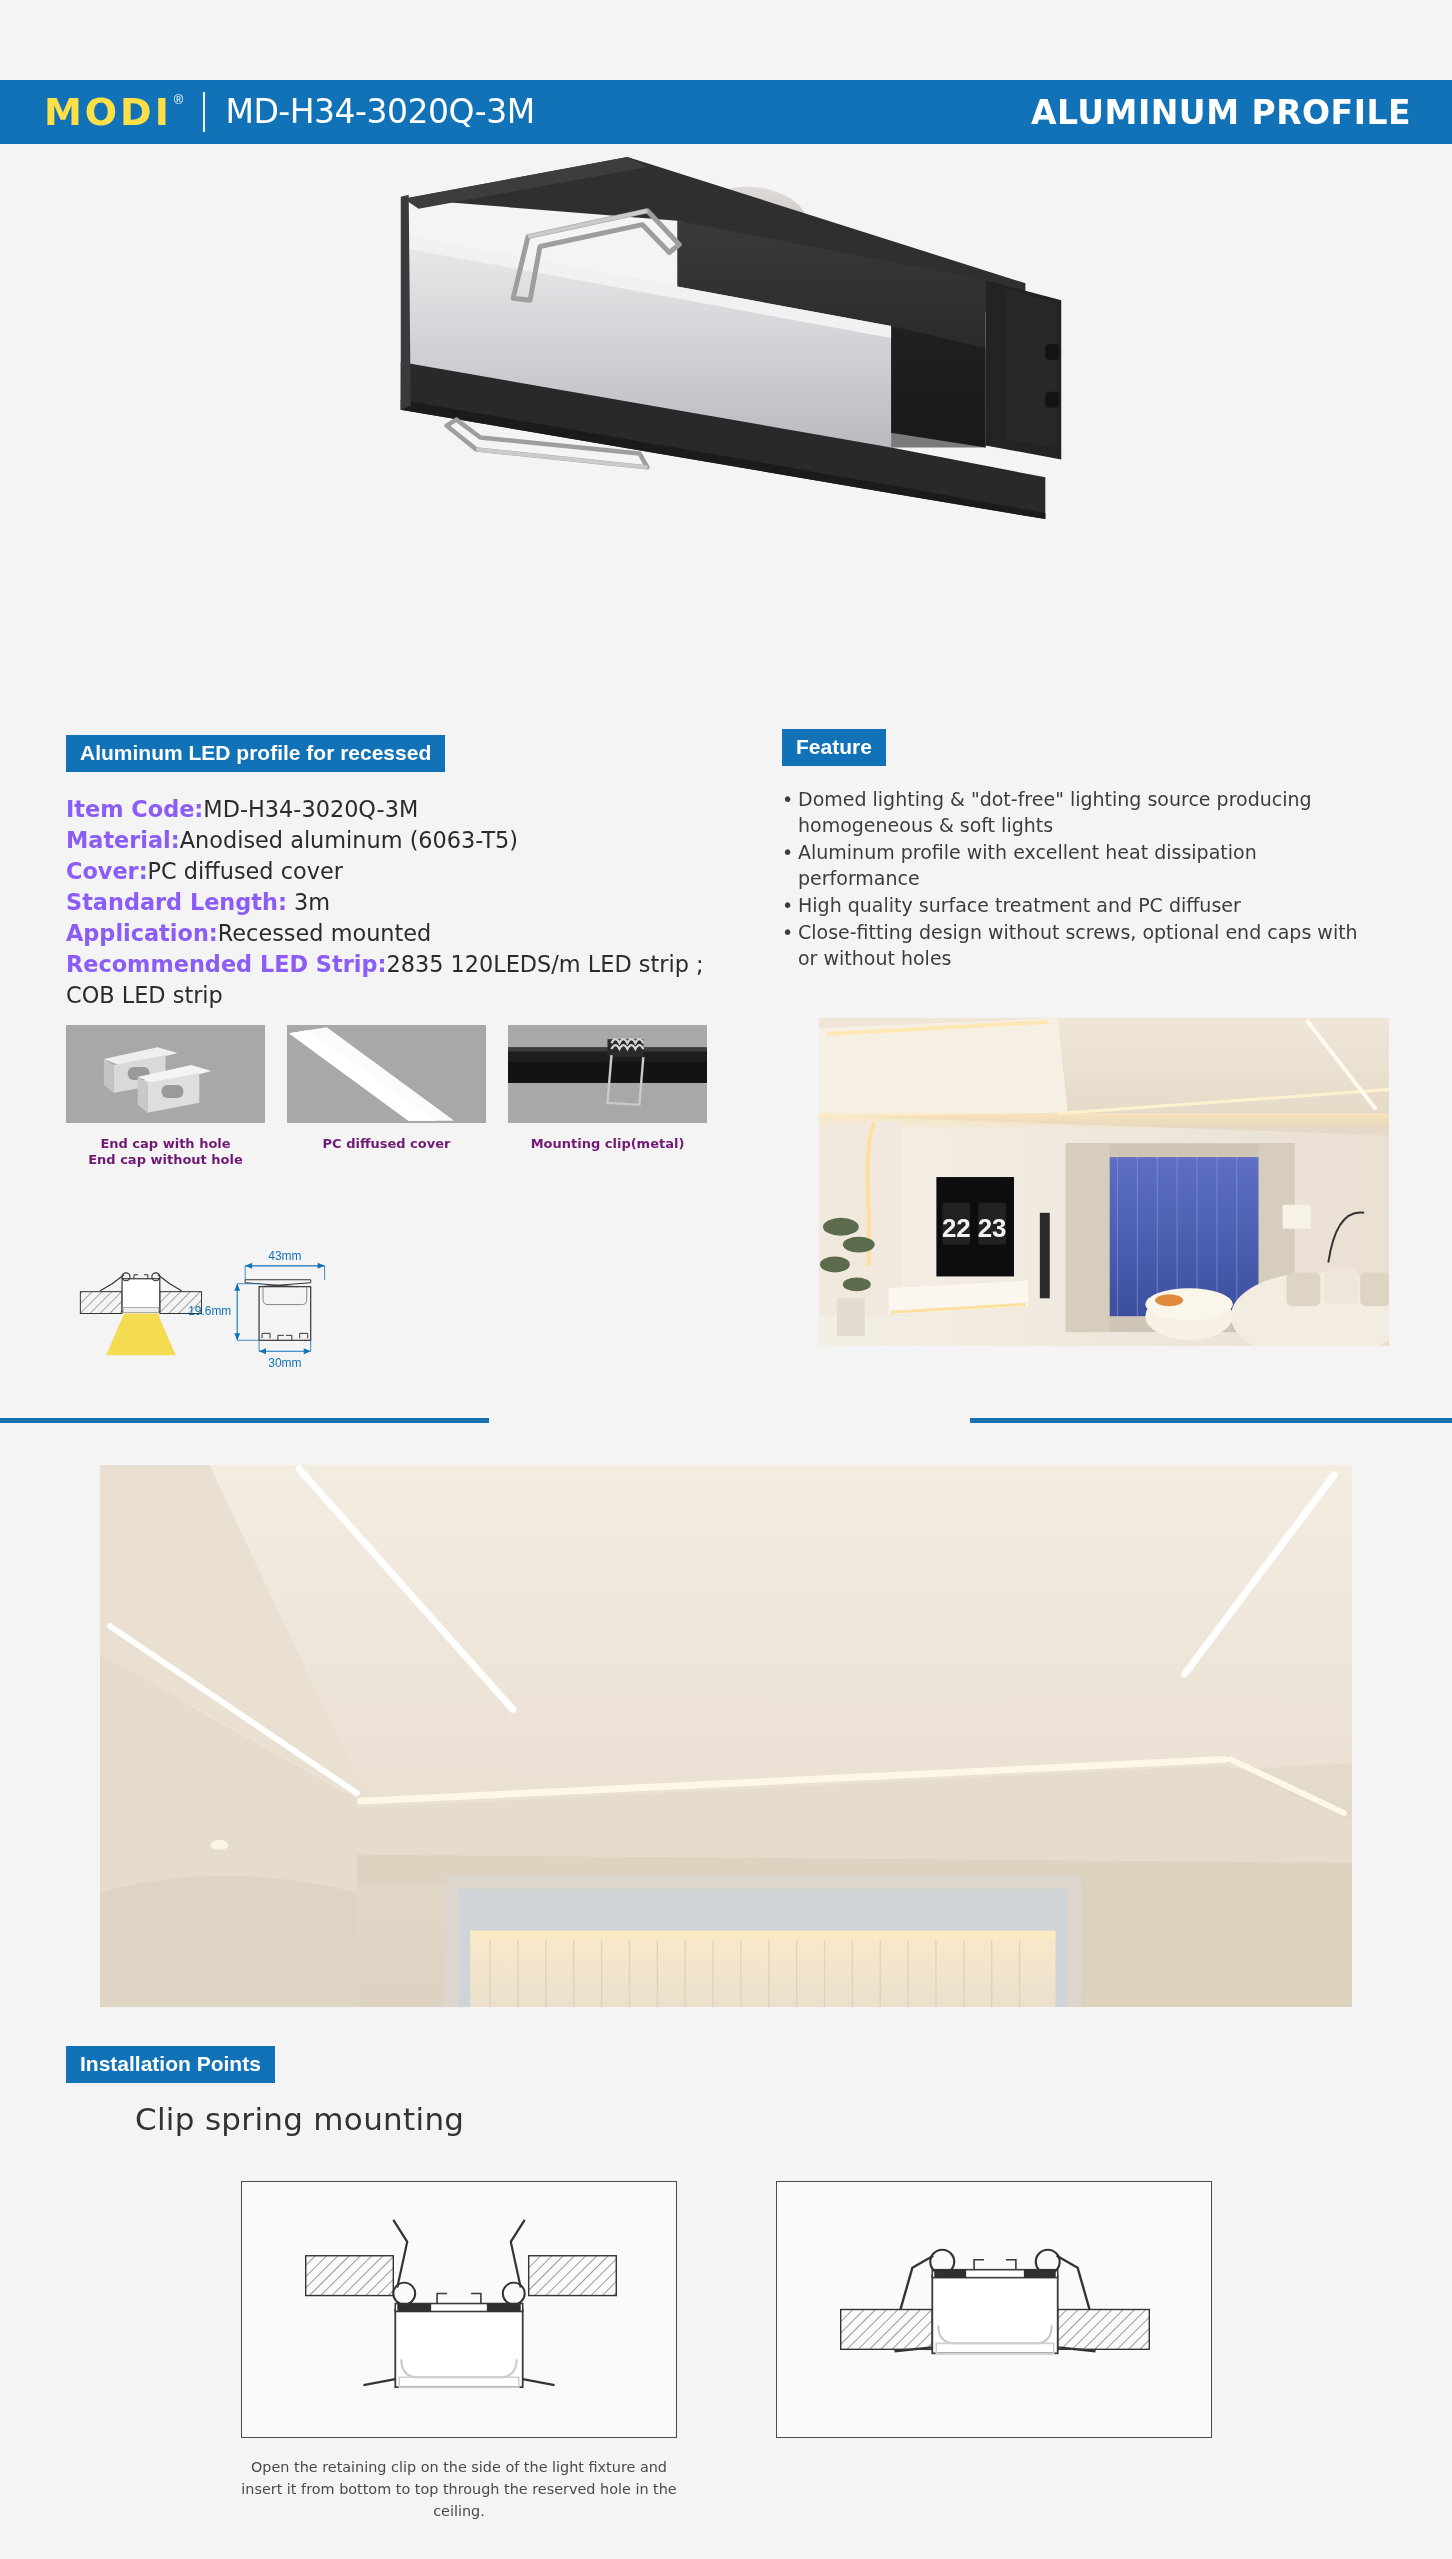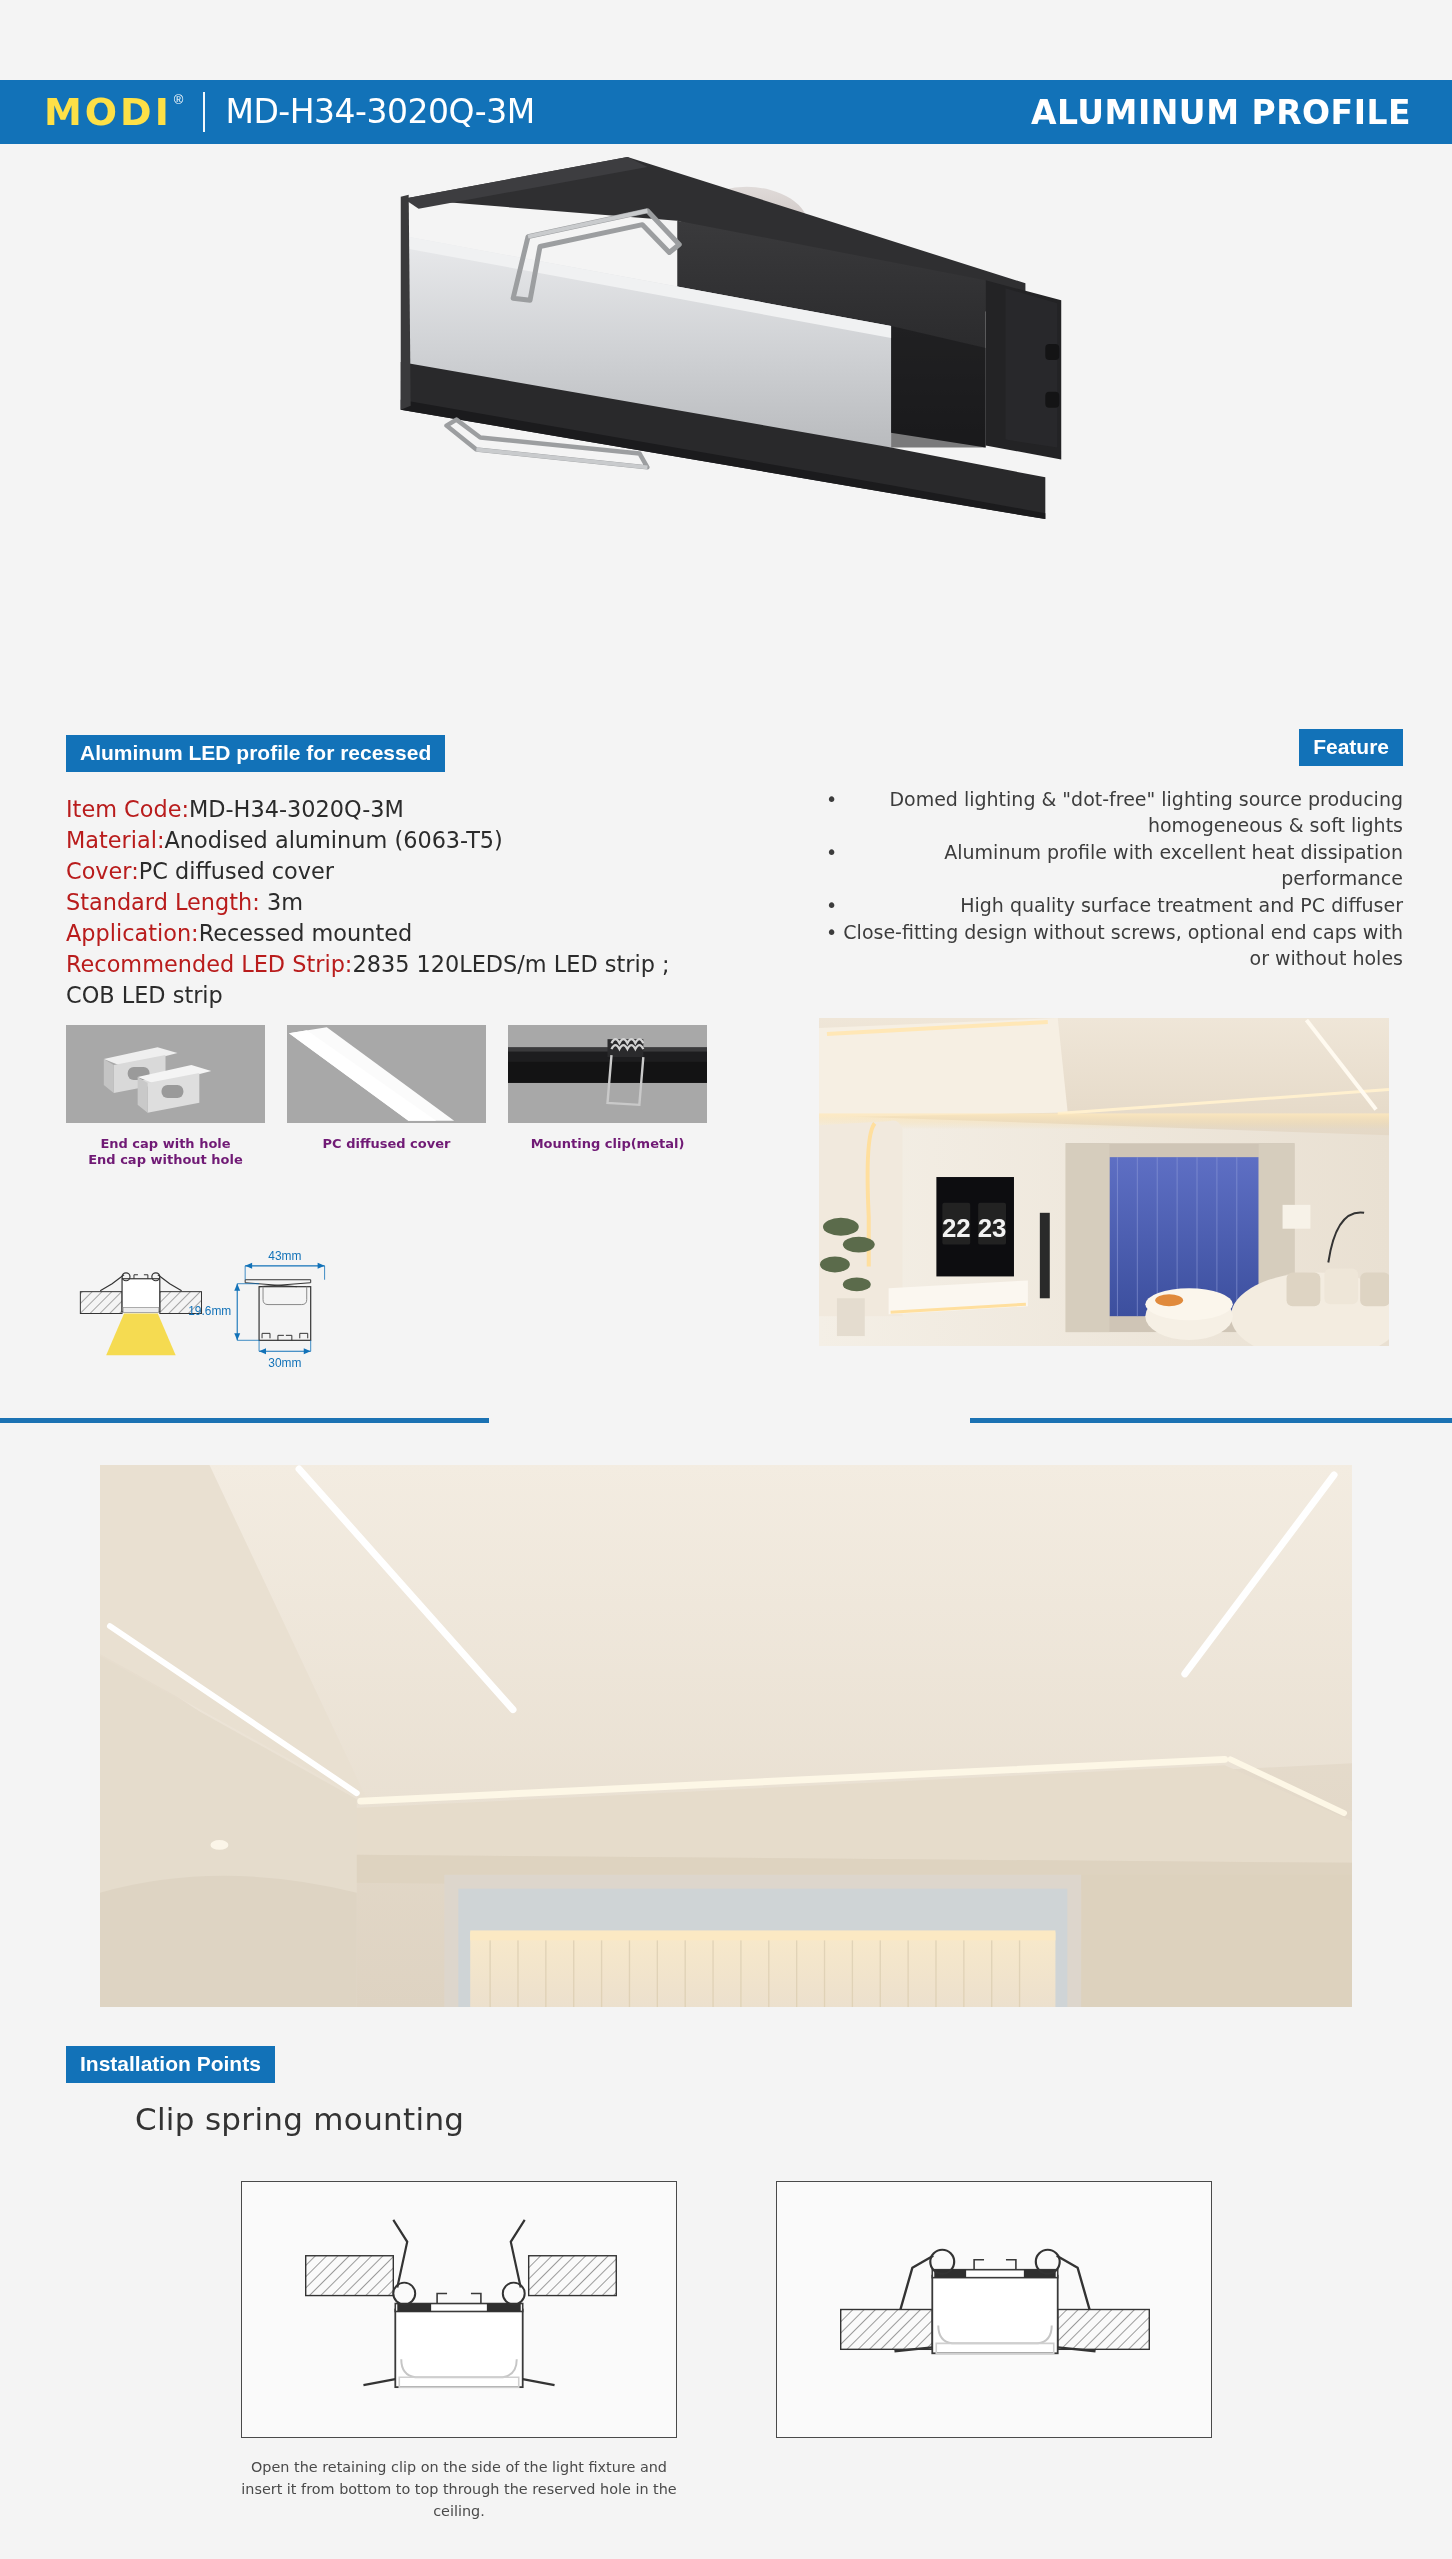--- a/index.html
+++ b/index.html
@@ -49,21 +49,21 @@
     line-height: 1.1; white-space: nowrap;
   }
 
   
   .spec-col { position: absolute; left: 66px; top: 735px; width: 697px; }
   .spec-list { margin-top: 22px; }
   .spec-line {
     font-size: 22.4px; color: #2b2b2b; line-height: 31px;
     font-family: "DejaVu Sans", sans-serif;
   }
-  .spec-line b { font-weight: 400; color: #b91c1c; }
+  .spec-line b { font-weight: 700; color: #8b5cf6; }
 
   
   .accessories {
     position: absolute; left: 66px; top: 1025px; width: 697px;
     display: flex; gap: 22px;
   }
   .acc { width: 199px; }
   .acc-img {
     width: 199px; height: 98px; background: #a8a8a8;
     position: relative; overflow: hidden;
@@ -71,21 +71,21 @@
   .acc-cap {
     margin-top: 13px; text-align: center;
     font-size: 13px; font-weight: 700; color: #701a75; line-height: 16px;
     font-family: "DejaVu Sans", sans-serif;
   }
 
   
   .dims { position: absolute; left: 60px; top: 1244px; width: 418px; height: 139px; }
 
   
-  .feature-col { position: absolute; left: 826px; top: 729px; width: 577px; text-align: right; }
+  .feature-col { position: absolute; left: 782px; top: 729px; width: 577px; }
   .feature-list { margin-top: 20px; }
   .feature-item {
     font-size: 19px; color: #3c3c3c; line-height: 26px;
     font-family: "DejaVu Sans", sans-serif;
     padding-left: 16px; position: relative; margin-bottom: 1px;
   }
   .feature-item:before {
     content: "•"; position: absolute; left: 0; top: 0; color: #3c3c3c; font-size: 19px;
   }
   .room-photo {

